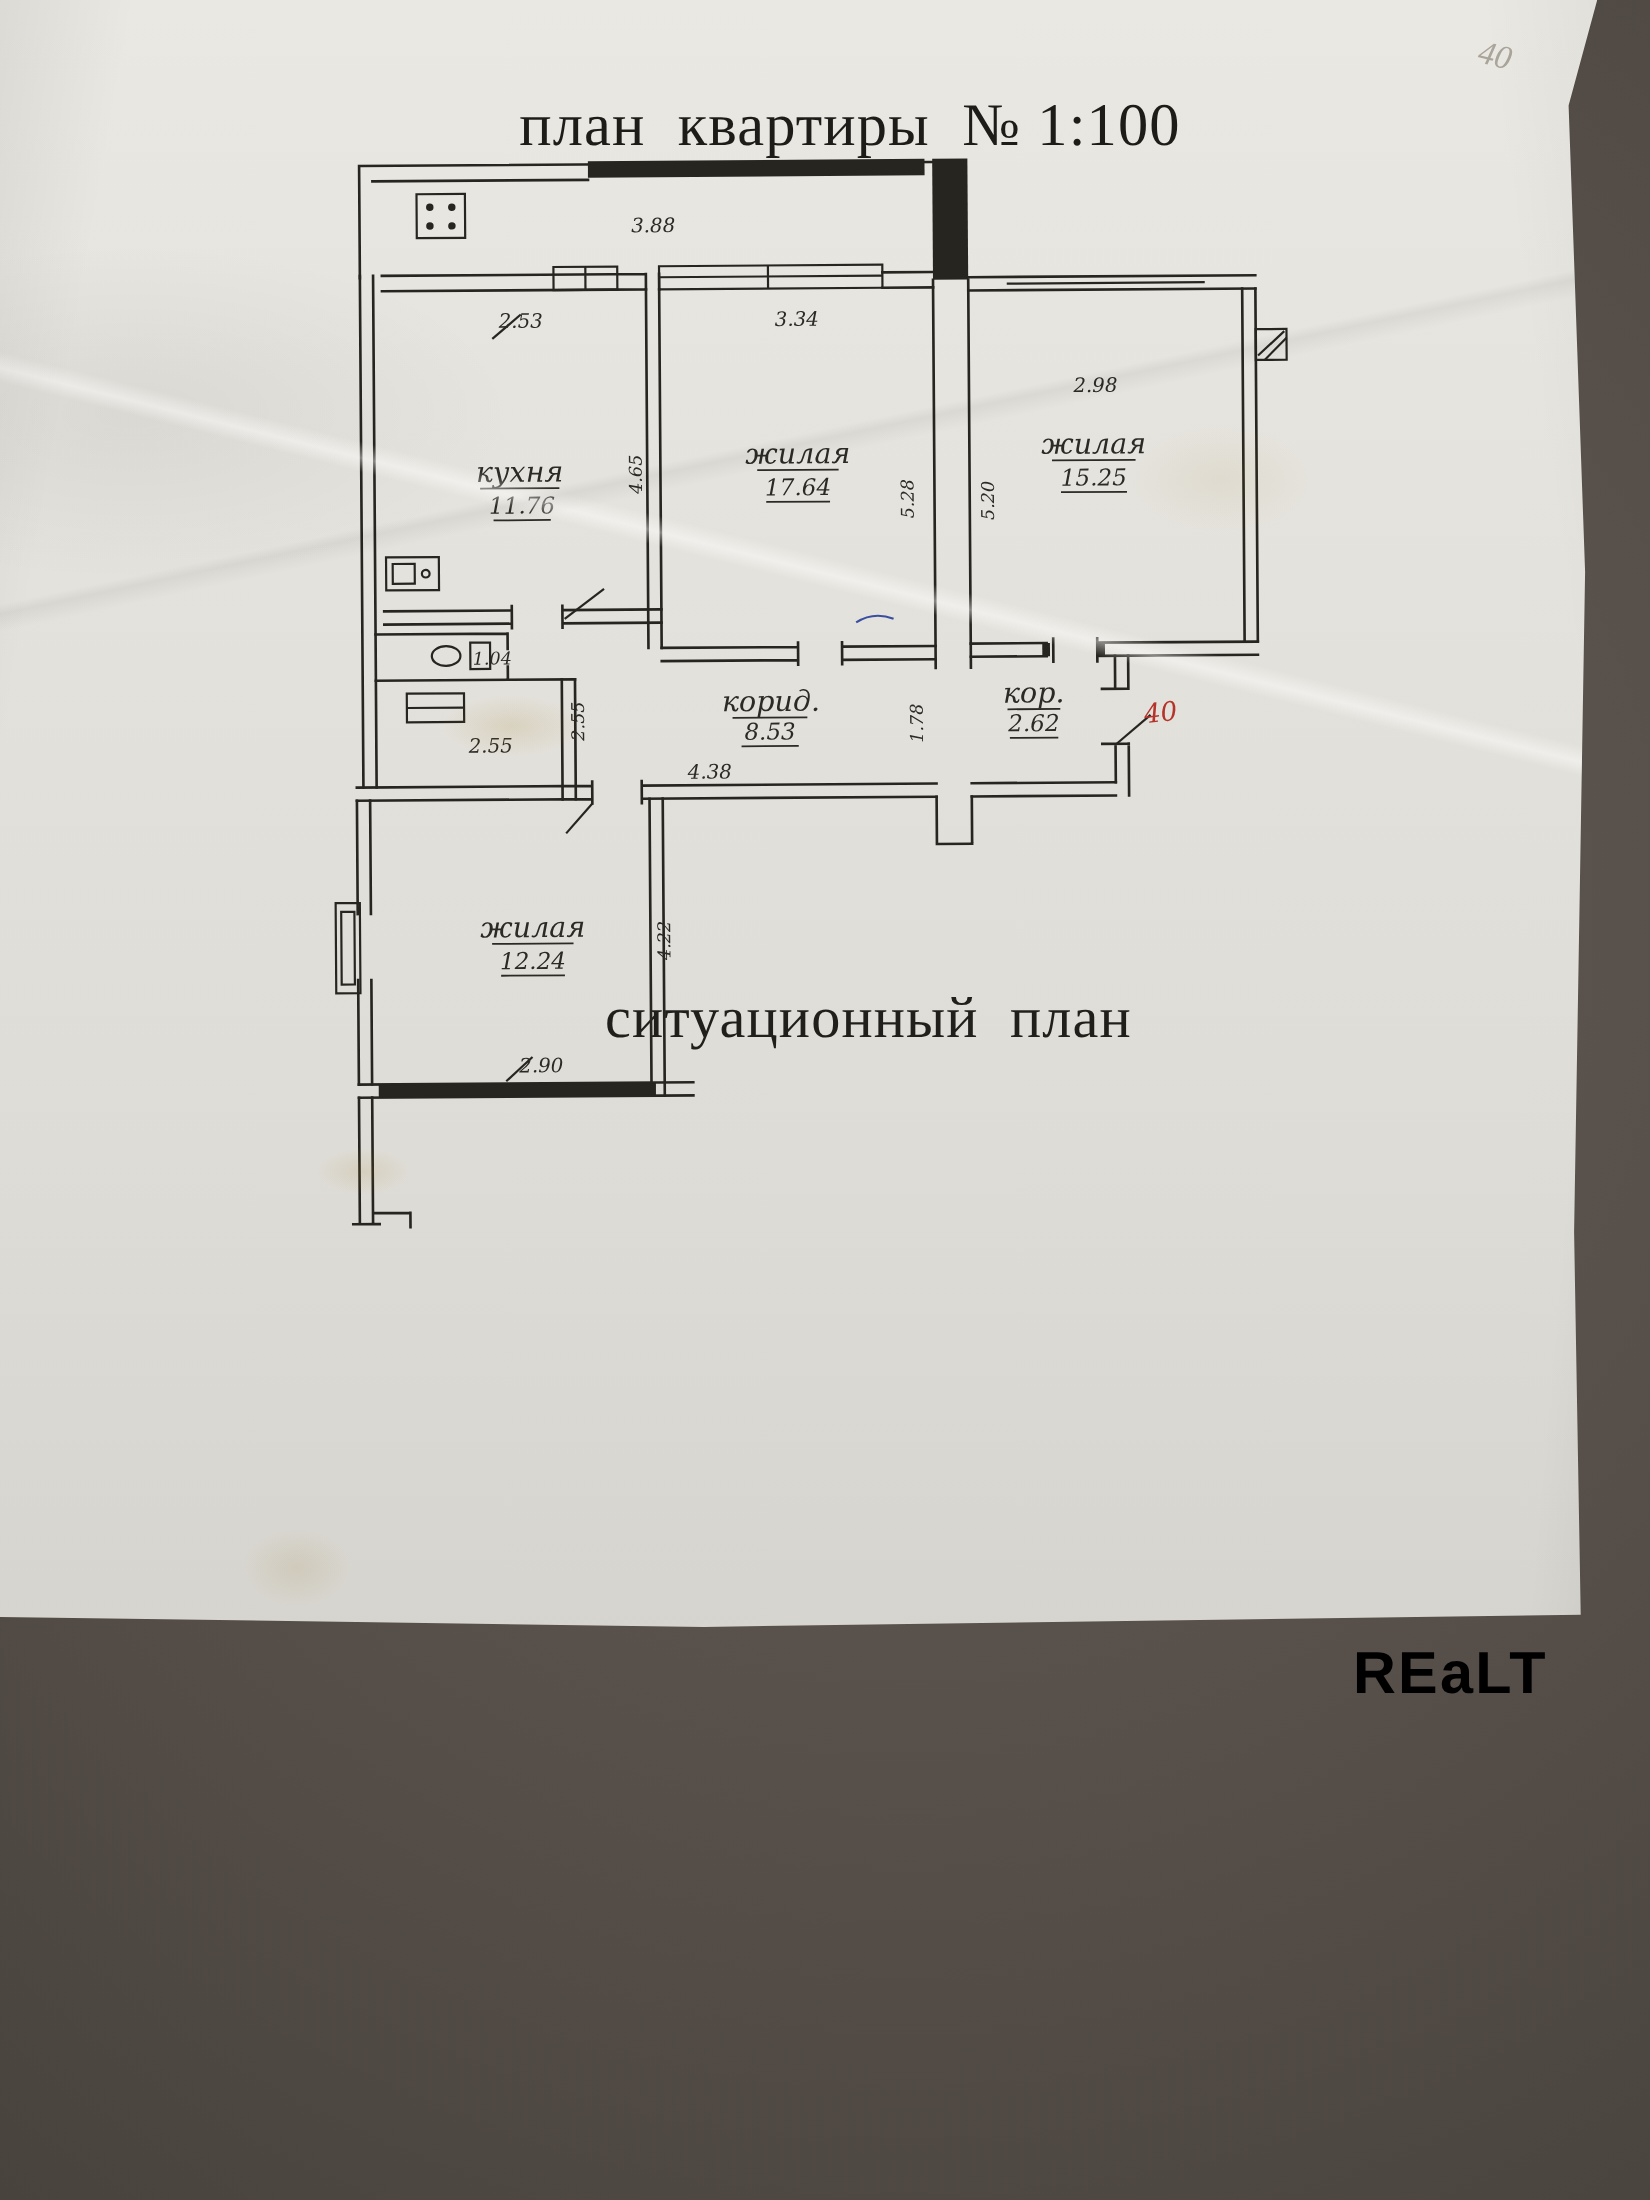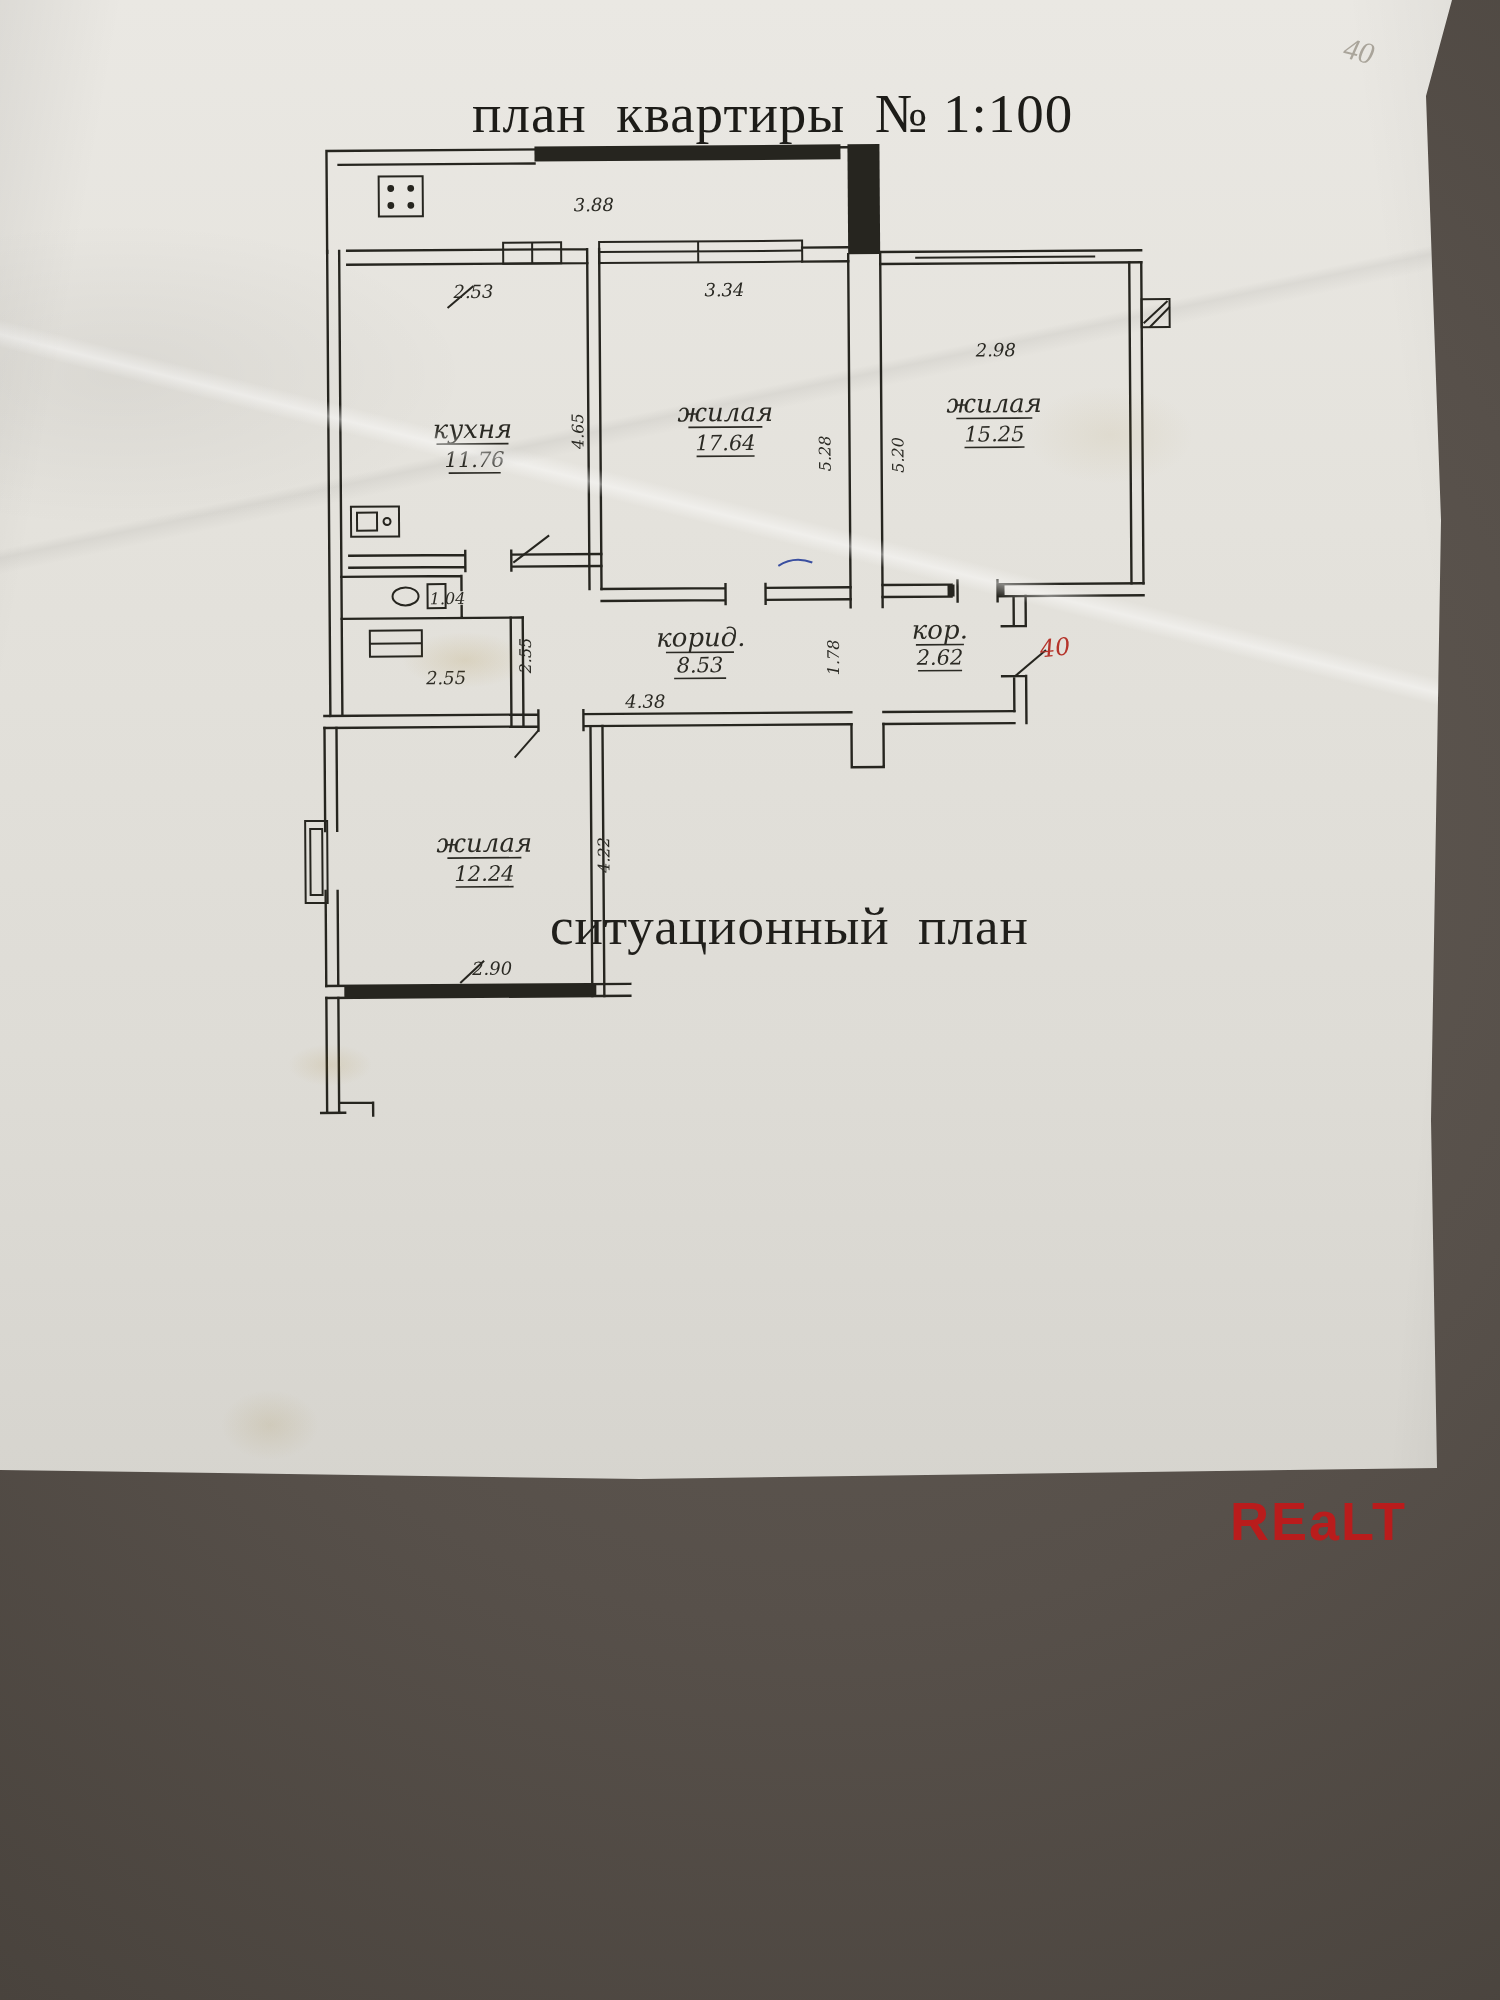--- a/index.html
+++ b/index.html
@@ -35,21 +35,21 @@
     position:absolute;left:550px;top:896px;
     font-size:53px;color:#201f1b;white-space:pre;letter-spacing:1px;
   }
   .pencil-note{
     position:absolute;left:1344px;top:34px;font-size:30px;font-style:italic;
     color:#958f83;opacity:.75;transform:rotate(14deg);
   }
   .watermark{
     position:absolute;left:1230px;top:1490px;
     font-family:"Liberation Sans", sans-serif;font-weight:800;font-size:54px;
-    color:#b91c1c;letter-spacing:2px;
+    color:#000000;letter-spacing:2px;
   }
   svg.plan{position:absolute;left:298px;top:138px;transform:rotate(-0.4deg);}
   .w{stroke:#26251f;stroke-width:2.4;fill:none;stroke-linecap:square;}
   .wf{fill:#26251f;stroke:none;}
   .fx{stroke:#26251f;stroke-width:2;fill:none;}
   .ul{stroke:#2b2a24;stroke-width:1.6;fill:none;}
   text.lbl{fill:#2b2a24;font-family:"DejaVu Serif",serif;font-style:italic;text-anchor:middle;}
   text.nm{font-size:26px;}
   text.ar{font-size:21px;}
   text.dm{font-size:18px;}

